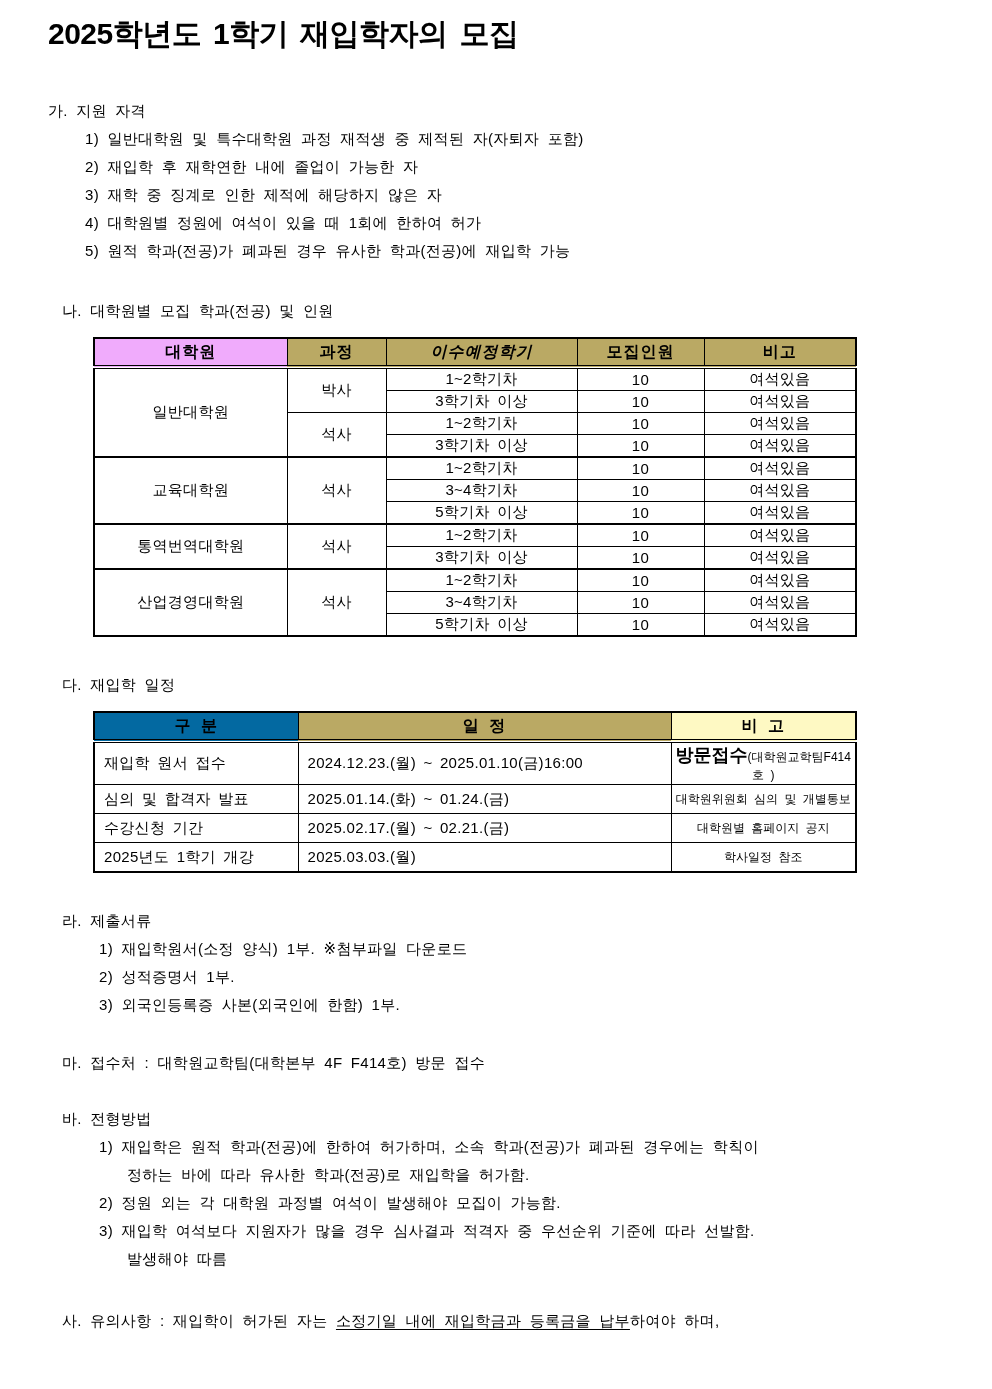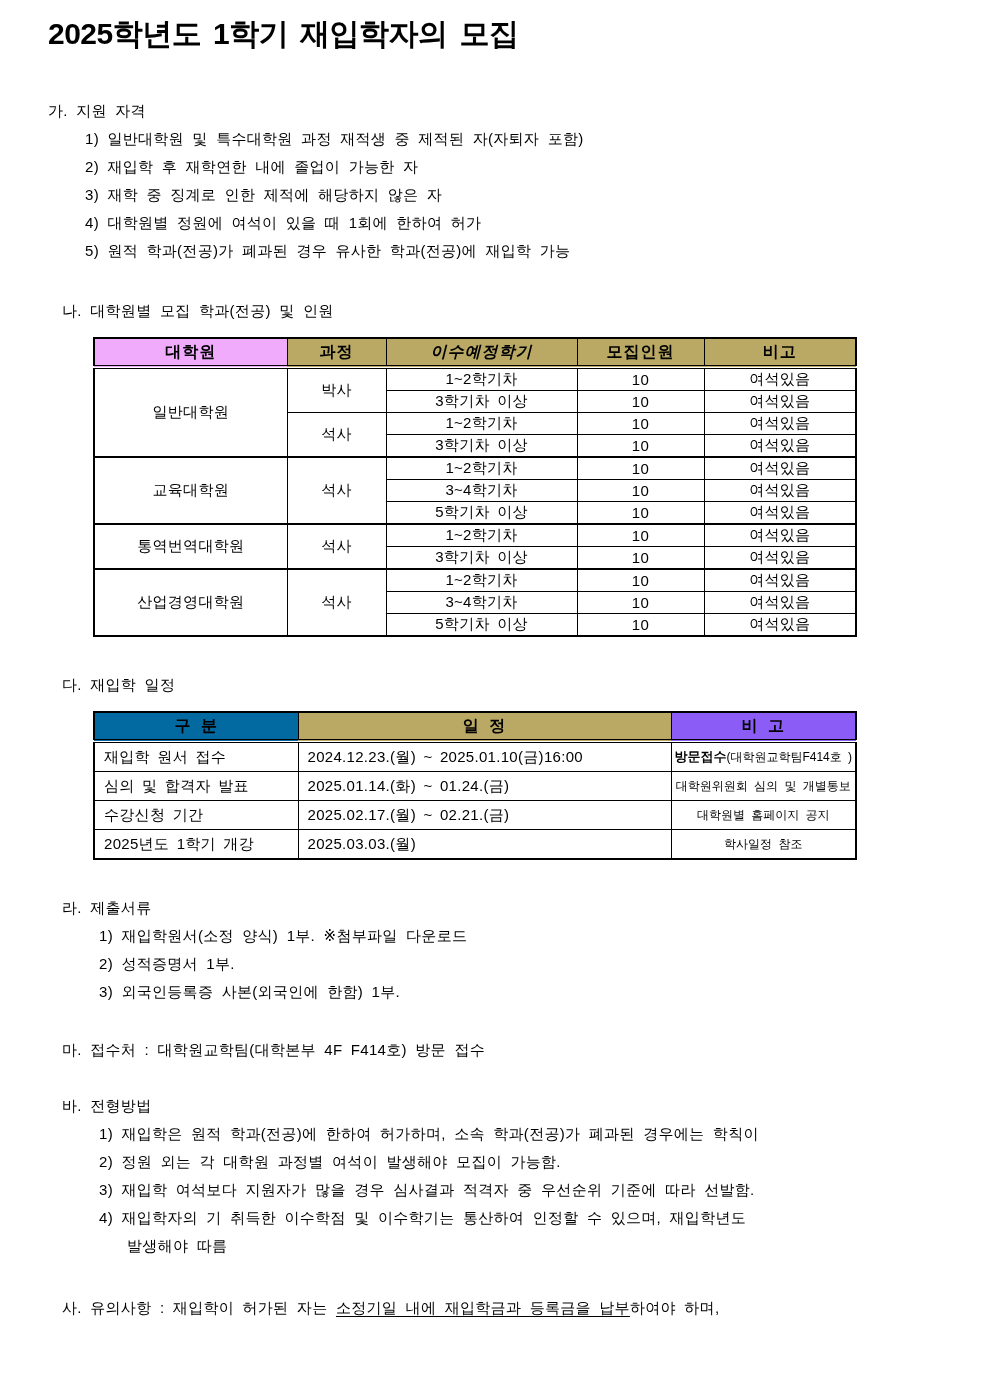--- a/index.html
+++ b/index.html
@@ -30,21 +30,21 @@
   }
   td{
     border:1px solid #000;text-align:center;font-size:15px;
     word-spacing:3px;letter-spacing:0.3px;padding:0;
   }
   .t1 td{height:21px;}
   .t2 td{height:28px;}
   tr.group-start td{border-top:2px solid #000;}
   .t2 td.cat,.t2 td.sched{text-align:left;padding-left:9px;}
   .t2 td.note{font-size:12px;letter-spacing:0;}
-  .t2 td.note b{font-size:13px;}
+  .t2 td.note b{font-size:18px;}
   .gap-sm{height:12px;}
   .u{text-decoration:underline;text-underline-offset:3px;}
   .mt1{margin-top:32px;}
   .mt2{margin-top:34px;}
   .mt4{margin-top:30px;}
   .mt5{margin-top:28px;}
 </style>
 </head>
 <body>
 
@@ -163,21 +163,21 @@
     <table class="t2" id="da-table">
       <colgroup id="da-cols">
           <col style="width: 204px;">
           <col style="width: 373px;">
           <col style="width: 185px;">
         </colgroup>
       <thead>
         <tr>
           <th style="background: #0369a1;">구 분</th>
           <th style="background: rgb(186, 169, 100);">일 정</th>
-          <th style="background: #8b5cf6;">비 고</th>
+          <th style="background: #fef9c3;">비 고</th>
         </tr>
       </thead>
       <tbody id="da-body">
           <tr>
             <td class="cat">재입학 원서 접수</td>
             <td class="sched">2024.12.23.(월) ~ 2025.01.10(금)16:00</td>
             <td class="note"><b>방문접수</b>(대학원교학팀F414호 )</td>
           </tr>
           <tr>
             <td class="cat">심의 및 합격자 발표</td>
@@ -208,23 +208,23 @@
   </div>
 
   <div class="sect mt4 indent1">
     <div class="sect-heading">마. 접수처 : 대학원교학팀(대학본부 4F F414호) 방문 접수</div>
   </div>
 
   <div class="sect mt5 indent1">
     <div class="sect-heading">바. 전형방법</div>
     <div class="list" id="ba-list">
         <div class="line">1) 재입학은 원적 학과(전공)에 한하여 허가하며, 소속 학과(전공)가 폐과된 경우에는 학칙이</div>
+        <div class="line cont">정하는 바에 따라 유사한 학과(전공)로 재입학을 허가함.</div>
         <div class="line">2) 정원 외는 각 대학원 과정별 여석이 발생해야 모집이 가능함.</div>
         <div class="line">3) 재입학 여석보다 지원자가 많을 경우 심사결과 적격자 중 우선순위 기준에 따라 선발함.</div>
-        <div class="line">4) 재입학자의 기 취득한 이수학점 및 이수학기는 통산하여 인정할 수 있으며, 재입학년도</div>
         <div class="line cont">발생해야 따름</div>
       </div>
   </div>
 
   <div class="sect mt2 indent1">
     <div class="sect-heading"><span>사. 유의사항 : 재입학이 허가된 자는 </span><span class="u">소정기일 내에 재입학금과 등록금을 납부</span><span>하여야 하며,</span></div>
   </div>
 
 </div>
 

